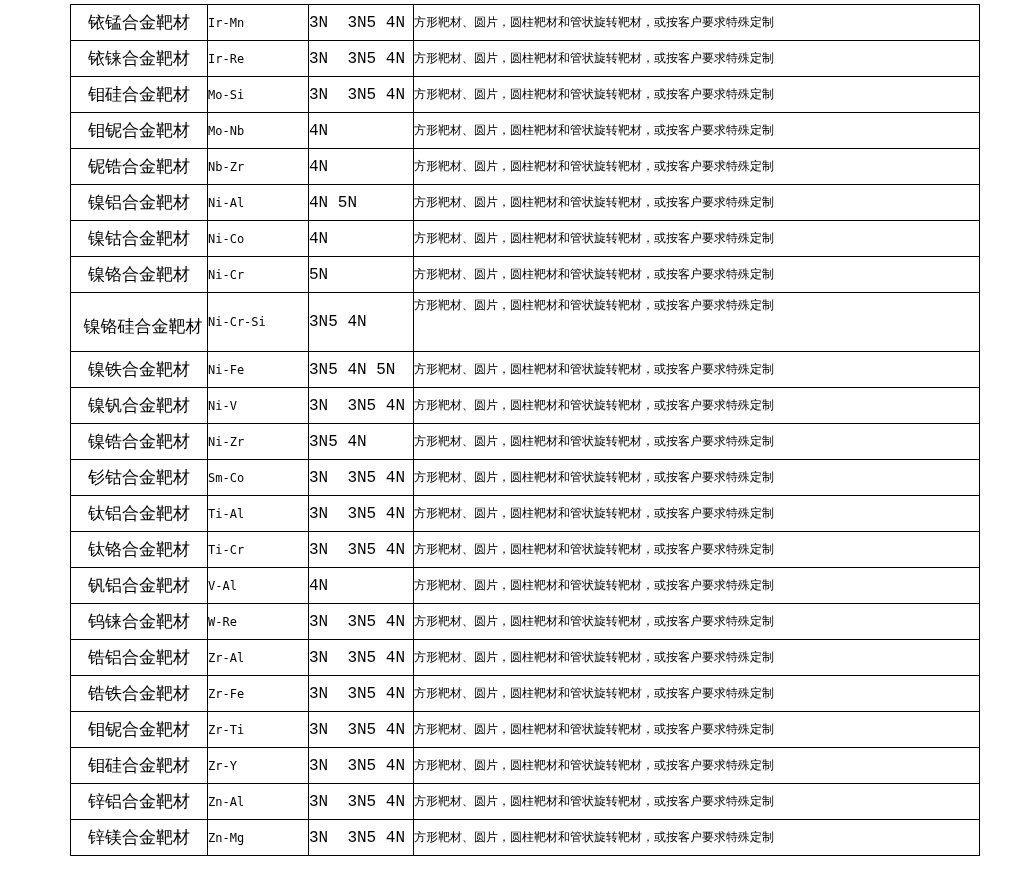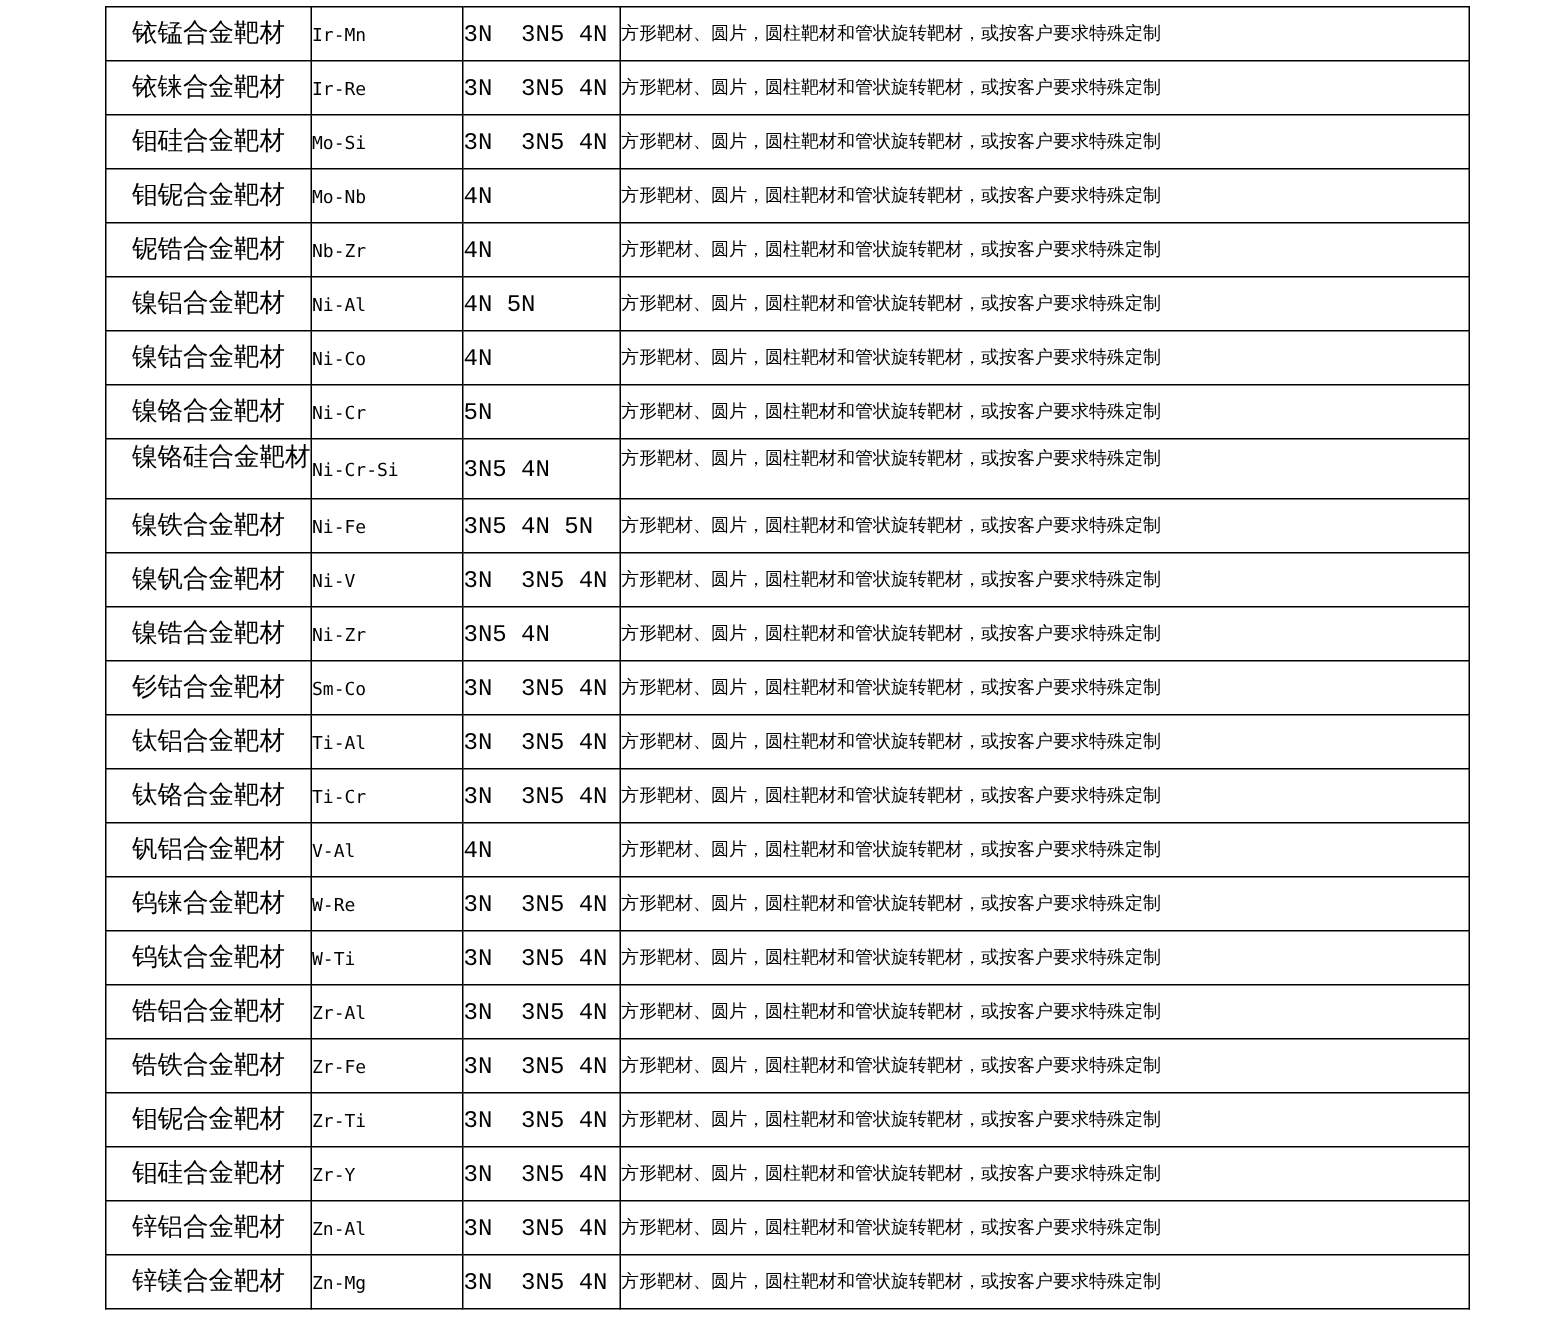--- a/index.html
+++ b/index.html
@@ -61,22 +61,22 @@
     font-family: "DejaVu Sans", "Liberation Sans", sans-serif;
     padding-left: 4px;
     text-align: left;
     letter-spacing: 0px;
   }
   .row-tall td {
     height: 68px;
   }
   .row-tall .c-name {
     vertical-align: top;
-    padding-top: 2px;
-    text-align: right;
+    padding-top: 23px;
+    text-align: center;
     padding-left: 8px;
   }
   .row-tall .c-sym,
   .row-tall .c-purity {
     vertical-align: middle;
   }
   .row-tall .c-desc {
     vertical-align: top;
     padding-top: 4px;
   }
@@ -183,26 +183,20 @@
           <td class="c-purity">4N</td>
           <td class="c-desc">方形靶材、圆片，圆柱靶材和管状旋转靶材，或按客户要求特殊定制</td>
         </tr>
         <tr>
           <td class="c-name">钨铼合金靶材</td>
           <td class="c-sym">W-Re</td>
           <td class="c-purity">3N  3N5 4N</td>
           <td class="c-desc">方形靶材、圆片，圆柱靶材和管状旋转靶材，或按客户要求特殊定制</td>
         </tr>
         <tr>
-          <td class="c-name">钨钛合金靶材</td>
-          <td class="c-sym">W-Ti</td>
-          <td class="c-purity">3N  3N5 4N</td>
-          <td class="c-desc">方形靶材、圆片，圆柱靶材和管状旋转靶材，或按客户要求特殊定制</td>
-        </tr>
-        <tr>
           <td class="c-name">锆铝合金靶材</td>
           <td class="c-sym">Zr-Al</td>
           <td class="c-purity">3N  3N5 4N</td>
           <td class="c-desc">方形靶材、圆片，圆柱靶材和管状旋转靶材，或按客户要求特殊定制</td>
         </tr>
         <tr>
           <td class="c-name">锆铁合金靶材</td>
           <td class="c-sym">Zr-Fe</td>
           <td class="c-purity">3N  3N5 4N</td>
           <td class="c-desc">方形靶材、圆片，圆柱靶材和管状旋转靶材，或按客户要求特殊定制</td>

